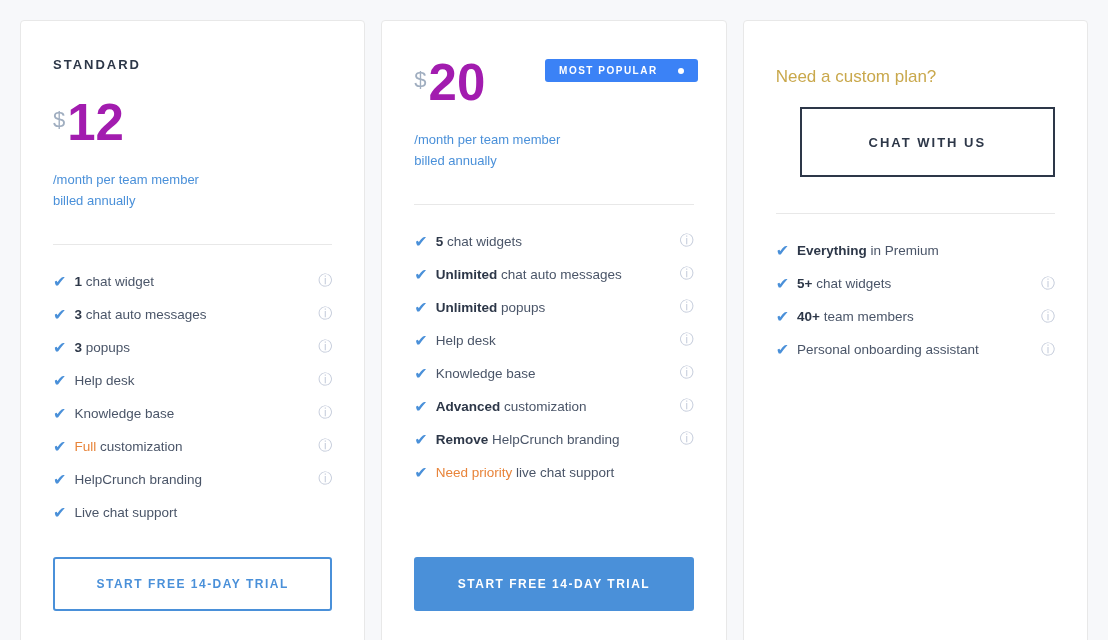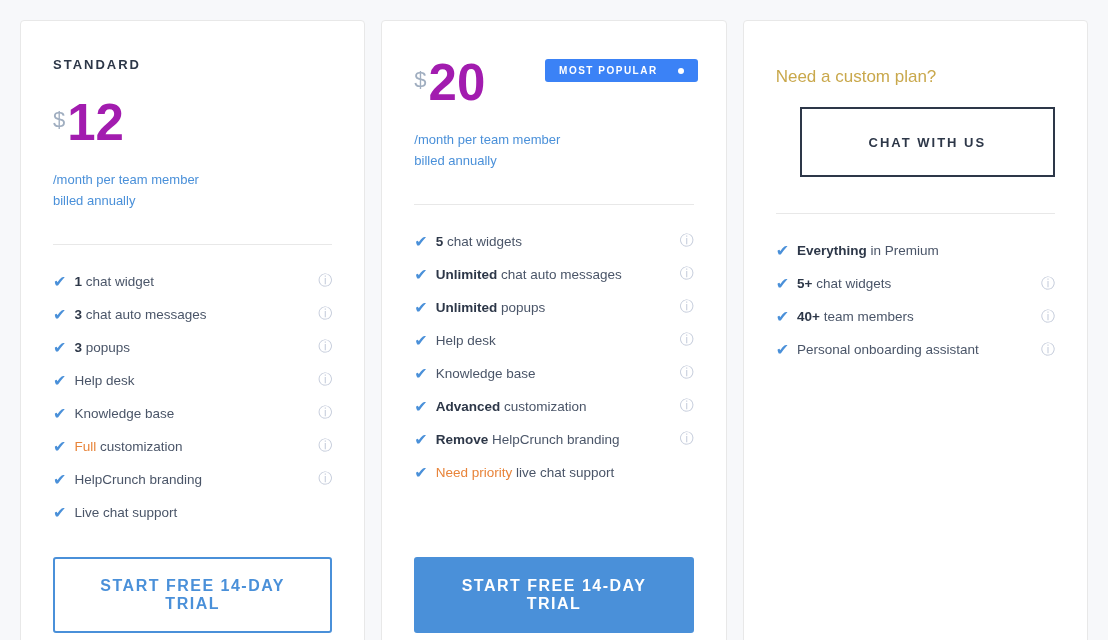--- a/index.html
+++ b/index.html
@@ -102,21 +102,21 @@
       font-weight: 700;
       color: #2d3748;
     }
     .highlight-orange {
       font-weight: 400;
       color: #e8843a;
     }
     .cta-button {
       width: 100%;
       padding: 18px;
-      font-size: 16px;
+      font-size: 12px;
       font-weight: 700;
       letter-spacing: 1.5px;
       text-transform: uppercase;
       cursor: pointer;
       border-radius: 3px;
       transition: opacity 0.2s;
     }
     .cta-outline {
       background: #fff;
       border: 2px solid #4a90d9;

